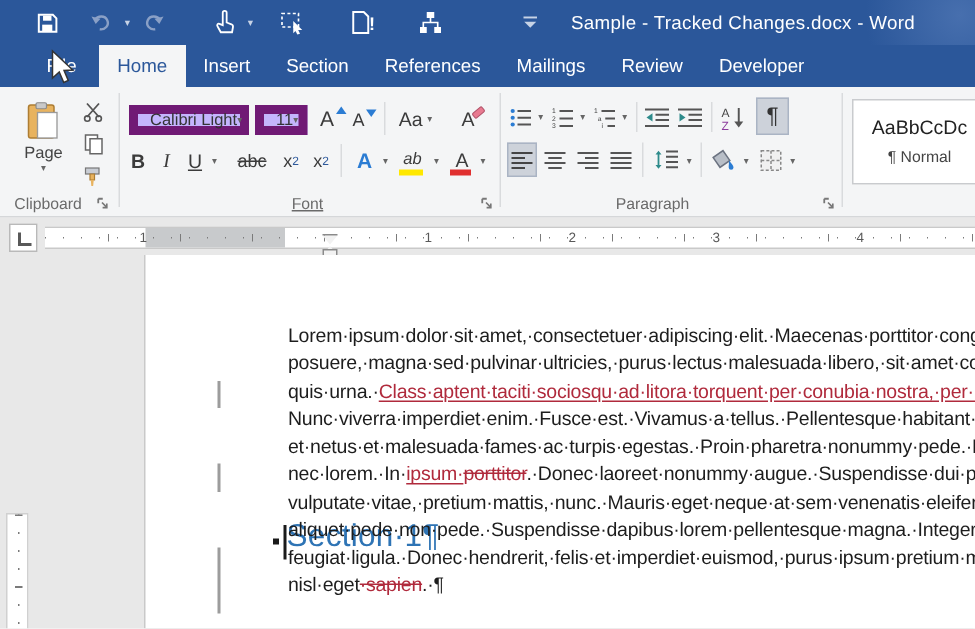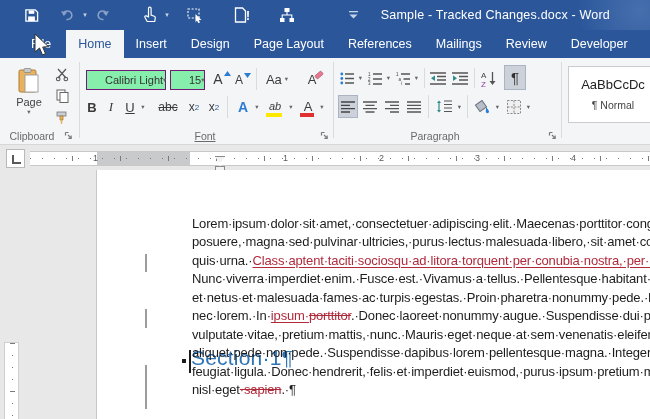--- a/index.html
+++ b/index.html
@@ -26,22 +26,22 @@
   .rtab.active{background:#f4f5f6;color:#2b579a;}
 
   
   #ribbon{left:0;top:58px;width:650px;height:87px;background:#f4f5f6;border-bottom:1px solid #d5d7d9;box-sizing:border-box;}
   .gsep{position:absolute;top:4px;width:1px;height:76px;background:#d9dbdd;}
   .glabel{position:absolute;top:72px;font-size:10.5px;color:#6a6a6a;text-align:center;}
   .launcher{position:absolute;top:73px;width:10px;height:10px;}
   .launcher svg{display:block;}
   .ribbon-ic{position:absolute;display:flex;align-items:center;justify-content:center;color:#3b3b3b;}
   .dd{font-size:6.5px;color:#666;}
-  .combo{position:absolute;background:#86efac;border:1px solid #701a75;display:flex;align-items:center;
-     font-size:11px;color:#333;box-sizing:border-box;padding-left:18px;}
+  .combo{position:absolute;background:#c4b5fd;border:6px solid #701a75;display:flex;align-items:center;
+     font-size:11px;color:#333;box-sizing:border-box;padding-left:8px;}
   .combo .dd{margin-left:auto;margin-right:3px;}
   .toggle-on{background:#cdd2da;border:1px solid #aab4c4;box-sizing:border-box;}
   .colorbar{position:absolute;left:2px;bottom:1px;height:4px;}
 
   
   #rulerrow{left:0;top:145px;width:650px;height:25px;background:#e8e8e8;}
   #tabselector{left:6px;top:4px;width:19px;height:19px;background:#fff;border:1px solid #b9b9b9;box-sizing:border-box;}
   #tabselector .lsym{position:absolute;left:5px;top:5px;width:7px;height:7px;border-left:2px solid #595959;border-bottom:2px solid #595959;}
   #hruler{left:30px;top:6px;width:620px;height:15px;background:#fff;border-top:1px solid #c9c9c9;border-bottom:1px solid #c9c9c9;box-sizing:border-box;}
   #hruler .margin-zone{position:absolute;left:67px;top:0;width:93px;height:13px;background:#c8cacc;}
@@ -151,22 +151,21 @@
           </svg>
       </div>
     </div>
     <div class="abs" id="title-text">Sample - Tracked Changes.docx - Word</div>
   </div>
 
   <div class="abs" id="tabrow" style="background: rgb(43, 87, 154);">
       <div class="rtab file">File</div>
       <div class="rtab active">Home</div>
       <div class="rtab">Insert</div>
-      <div class="rtab">Design</div>
-      <div class="rtab">Page Layout</div>
+      <div class="rtab">Section</div>
       <div class="rtab">References</div>
       <div class="rtab">Mailings</div>
       <div class="rtab">Review</div>
       <div class="rtab">Developer</div>
     </div>
 
   <div class="abs" id="ribbon">
 
     <div class="ribbon-ic" style="left:8px;top:6px;width:42px;height:56px;flex-direction:column;">
       <svg width="22" height="26" viewBox="0 0 22 26">
@@ -204,21 +203,21 @@
           <path d="M4 4 l3.2 3.2 M7.2 4.6 V7.4 H4.4" stroke="#777" stroke-width="1.1" fill="none"></path>
         </svg>
     </div>
     <div class="gsep" style="left:79px;"></div>
 
     <div class="combo" style="left:86px;top:12px;width:80px;height:20px;">
       <span style="white-space:nowrap;">Calibri Light</span>
       <span class="dd">▾</span>
     </div>
     <div class="combo" style="left:170px;top:12px;width:35px;height:20px;">
-      <span>15</span>
+      <span>11</span>
       <span class="dd">▾</span>
     </div>
     <div class="ribbon-ic" style="left:212px;top:10px;width:20px;height:22px;font-size:14px;">
       <span>A</span>
       <svg width="7" height="6" viewBox="0 0 7 6" style="margin:-10px 0 0 1px;">
           <path d="M3.5 0 L7 5 L0 5 Z" fill="#2b7cd3"></path>
         </svg>
     </div>
     <div class="ribbon-ic" style="left:234px;top:12px;width:18px;height:20px;font-size:12px;">
       <span>A</span>

